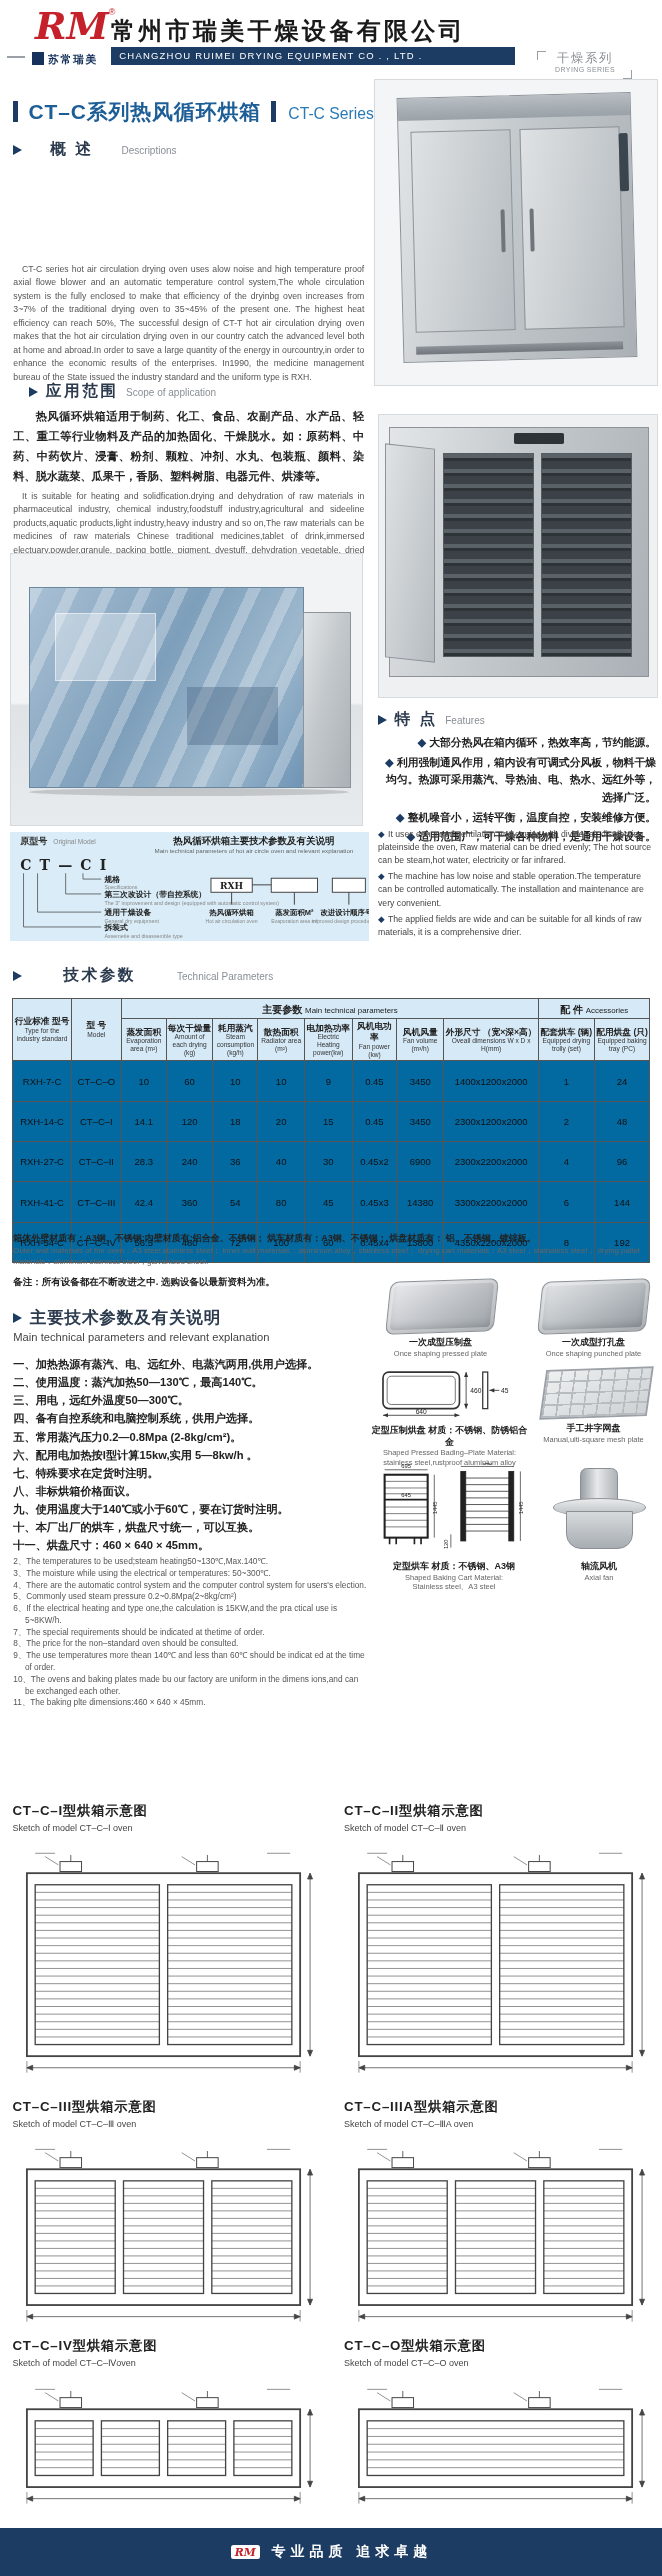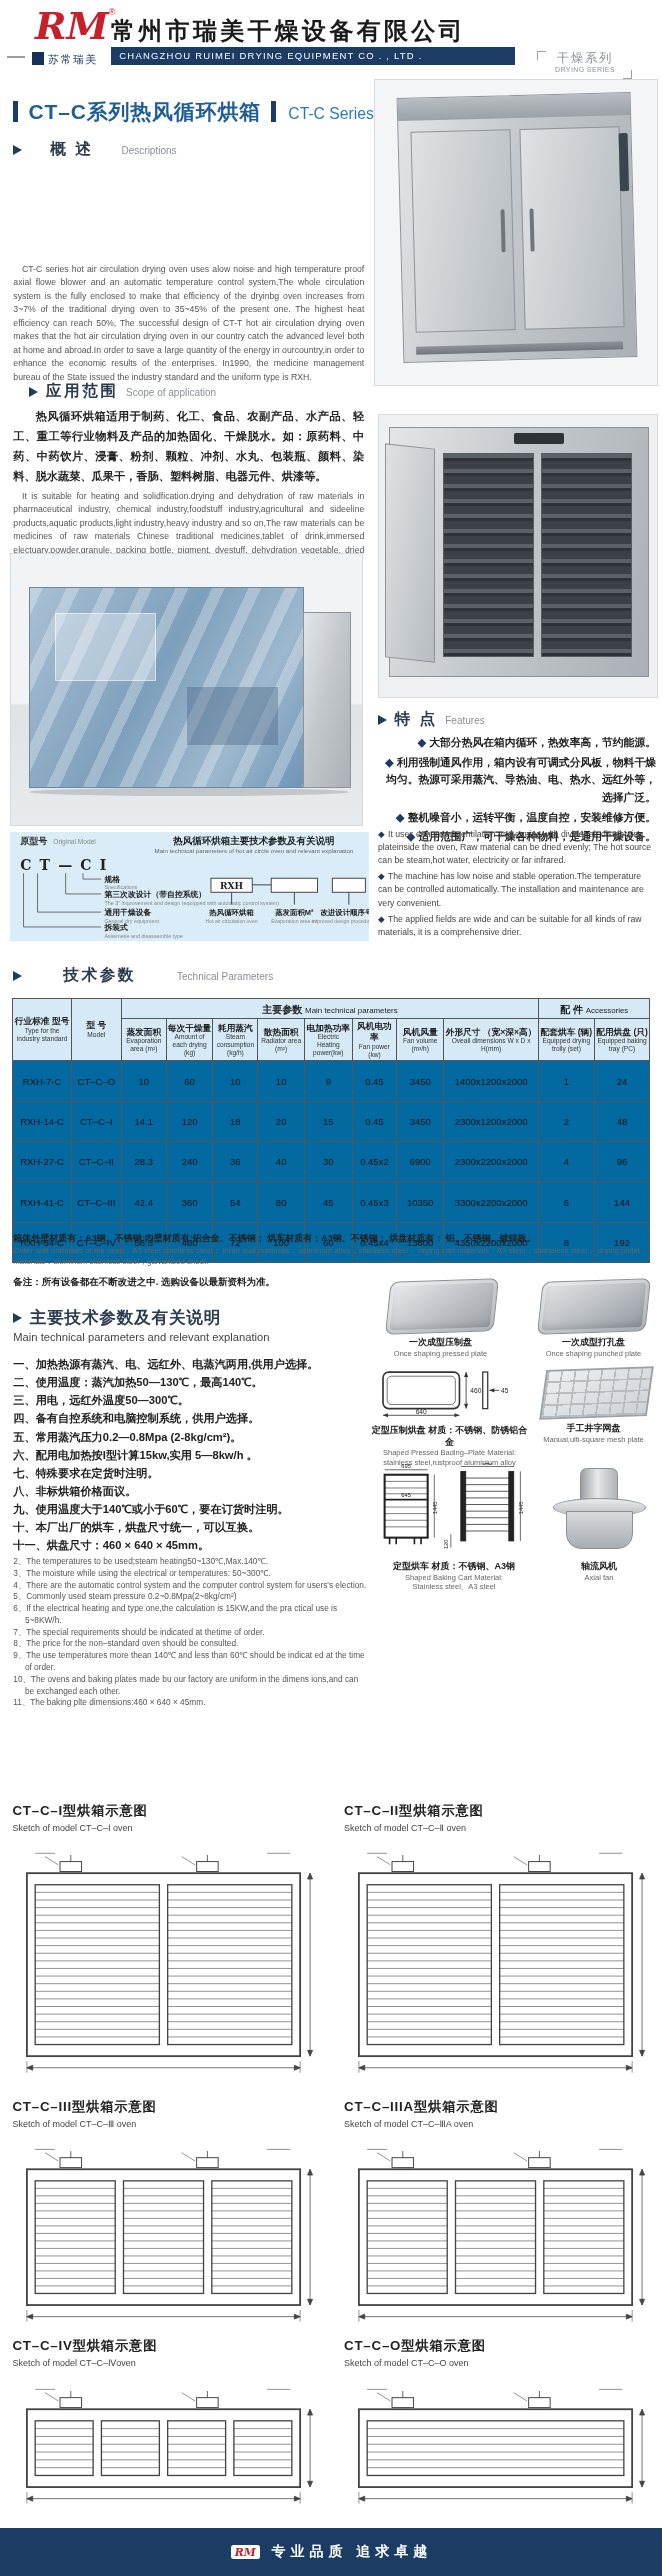--- a/index.html
+++ b/index.html
@@ -2,21 +2,21 @@
 <html style="font-size:13.3px"><head>
 <meta charset="utf-8">
 <style>
   html,body{margin:0;padding:0;background:#ffffff;}
   #page{position:relative;width:663px;height:2576px;background:#fff;overflow:hidden;
         font-family:"Liberation Sans",sans-serif;color:#222;}
   .abs{position:absolute;}
   
   .logo-rm{font-family:"DejaVu Serif",serif;font-style:italic;font-weight:bold;color:#c5212b;font-size:38px;line-height:1;}
   .logo-reg{font-size:9px;color:#c5212b;vertical-align:top;}
-  .logo-sub{font-size:10.8px;font-weight:normal;color:#16325c;letter-spacing:1.7px;}
+  .logo-sub{font-size:10.8px;font-weight:bold;color:#16325c;letter-spacing:1.7px;}
   .logo-sq{display:inline-block;width:12.4px;height:12.4px;background:#16325c;margin-right:4.1px;vertical-align:-1.7px;}
   .company-cn{font-family:"DejaVu Serif",serif;font-weight:bold;font-size:24px;color:#1a1a1a;letter-spacing:3.3px;white-space:nowrap;}
   .en-bar{background:#1d3c63;color:#fff;font-size:9.5px;letter-spacing:1.2px;line-height:18px;padding-left:8.3px;}
   .series-box{color:#8a8f94;text-align:center;line-height:1.2;}
   .series-cn{font-size:12.4px;letter-spacing:1.7px;}
   .series-en{font-size:7px;letter-spacing:0.4px;}
   .bracket-tl{border-left:1.7px solid #9aa0a5;border-top:1.7px solid #9aa0a5;width:8.3px;height:8.3px;}
   .bracket-br{border-right:1.7px solid #9aa0a5;border-bottom:1.7px solid #9aa0a5;width:8.3px;height:8.3px;}
   
   .vbar{display:inline-block;width:5px;height:21.5px;background:#1d3c63;vertical-align:-3.3px;}
@@ -345,21 +345,21 @@
           </tr>
           <tr>
             <td>RXH-41-C</td>
             <td>CT–C–III</td>
             <td>42.4</td>
             <td>360</td>
             <td>54</td>
             <td>80</td>
             <td>45</td>
             <td>0.45x3</td>
-            <td>10350</td>
+            <td>14380</td>
             <td>3300x2200x2000</td>
             <td>6</td>
             <td>144</td>
           </tr>
           <tr>
             <td>RXH-54-C</td>
             <td>CT–C–IV</td>
             <td>56.5</td>
             <td>480</td>
             <td>72</td>

